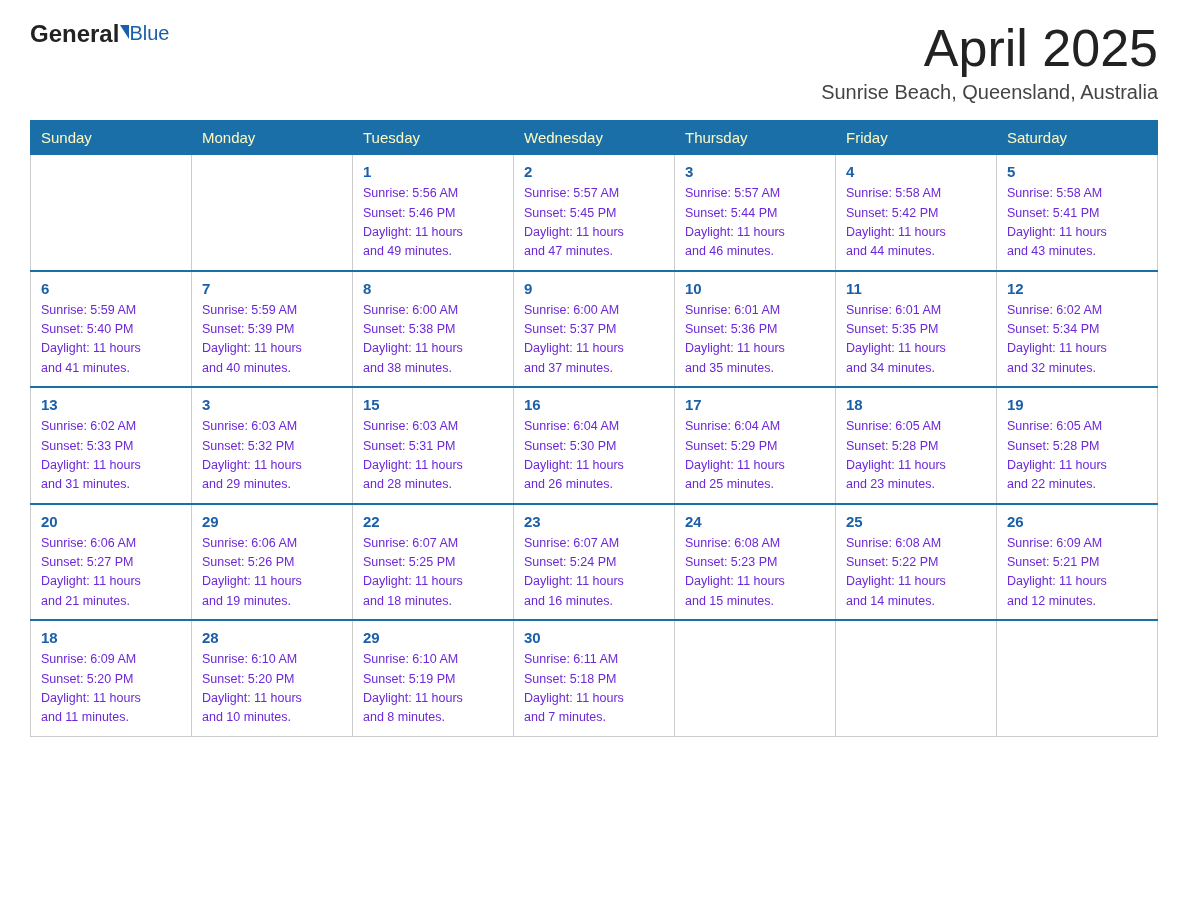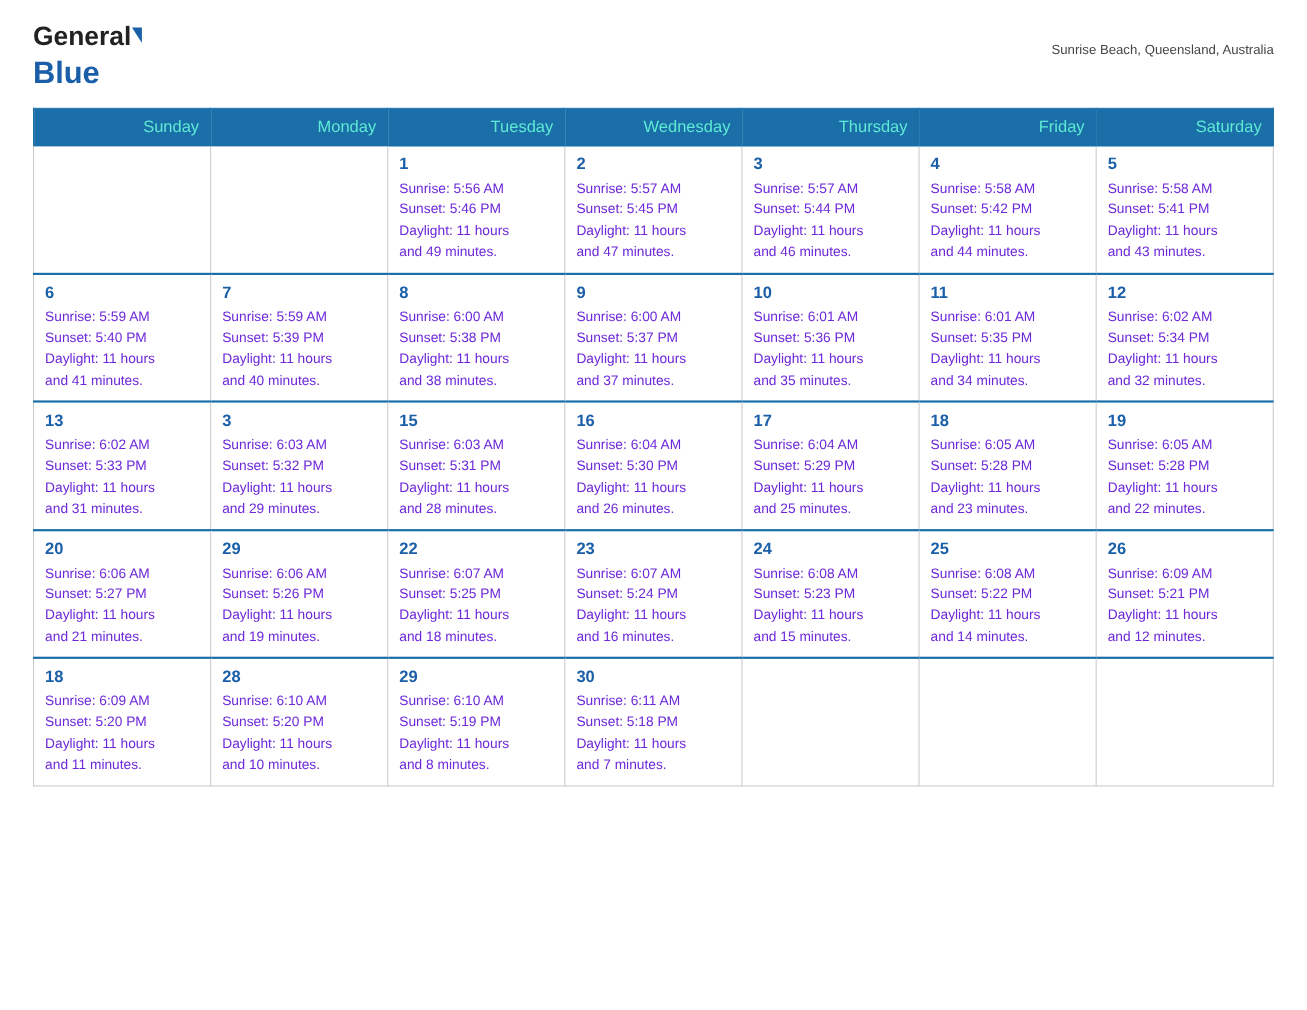--- a/index.html
+++ b/index.html
@@ -12,66 +12,66 @@
       padding: 20px 30px;
     }
     .header {
       display: flex;
       justify-content: space-between;
       align-items: flex-start;
       margin-bottom: 16px;
     }
     .logo {
       display: flex;
-      flex-direction: column;
+      flex-direction: row;
       align-items: flex-start;
     }
     .logo-text {
       display: flex;
       align-items: center;
       font-size: 22px;
       font-weight: bold;
       color: #222;
     }
     .logo-general { color: #222; font-size: 24px; font-weight: bold; }
-    .logo-blue { color: #1a5fa8; font-size: 28px; font-weight: bold; margin-top: 48px; }
+    .logo-blue { color: #1a5fa8; font-size: 20px; font-weight: normal; margin-top: 48px; }
     .logo-triangle {
       width: 0; height: 0;
       border-left: 9px solid transparent;
       border-right: 0px solid transparent;
       border-top: 14px solid #1a5fa8;
       margin-left: 1px;
       margin-top: -4px;
     }
     .title-section {
       text-align: right;
     }
     .month-title {
       font-size: 52px;
       font-weight: normal;
       color: #222;
       line-height: 1.1;
     }
     .location-title {
-      font-size: 12px;
+      font-size: 20px;
       color: #444;
-      margin-top: 18px;
+      margin-top: 4px;
     }
     .calendar {
       width: 100%;
       border-collapse: collapse;
       border: 1px solid #bbb;
     }
     .calendar th {
       background-color: #1a6fa8;
-      color: #5eead4;
+      color: #fef9c3;
       font-size: 15px;
       font-weight: normal;
       padding: 8px 10px;
-      text-align: right;
+      text-align: left;
       border: 1px solid #1a6fa8;
     }
     .calendar td {
       vertical-align: top;
       padding: 8px 10px;
       border: 1px solid #ccc;
       width: 14.28%;
       min-height: 110px;
       height: 110px;
       font-size: 13px;
@@ -103,20 +103,21 @@
   <div class="logo">
     <div class="logo-text">
       <span class="logo-general">General</span>
       <span class="logo-triangle"></span>
     </div>
     <div style="margin-top:2px;">
       <span class="logo-blue">Blue</span>
     </div>
   </div>
   <div class="title-section">
+    <div class="month-title">April 2025</div>
     <div class="location-title">Sunrise Beach, Queensland, Australia</div>
   </div>
 </div>
 
 <table class="calendar">
   <thead>
     <tr>
     <th>Sunday</th>
         <th>Monday</th>
         <th>Tuesday</th>

